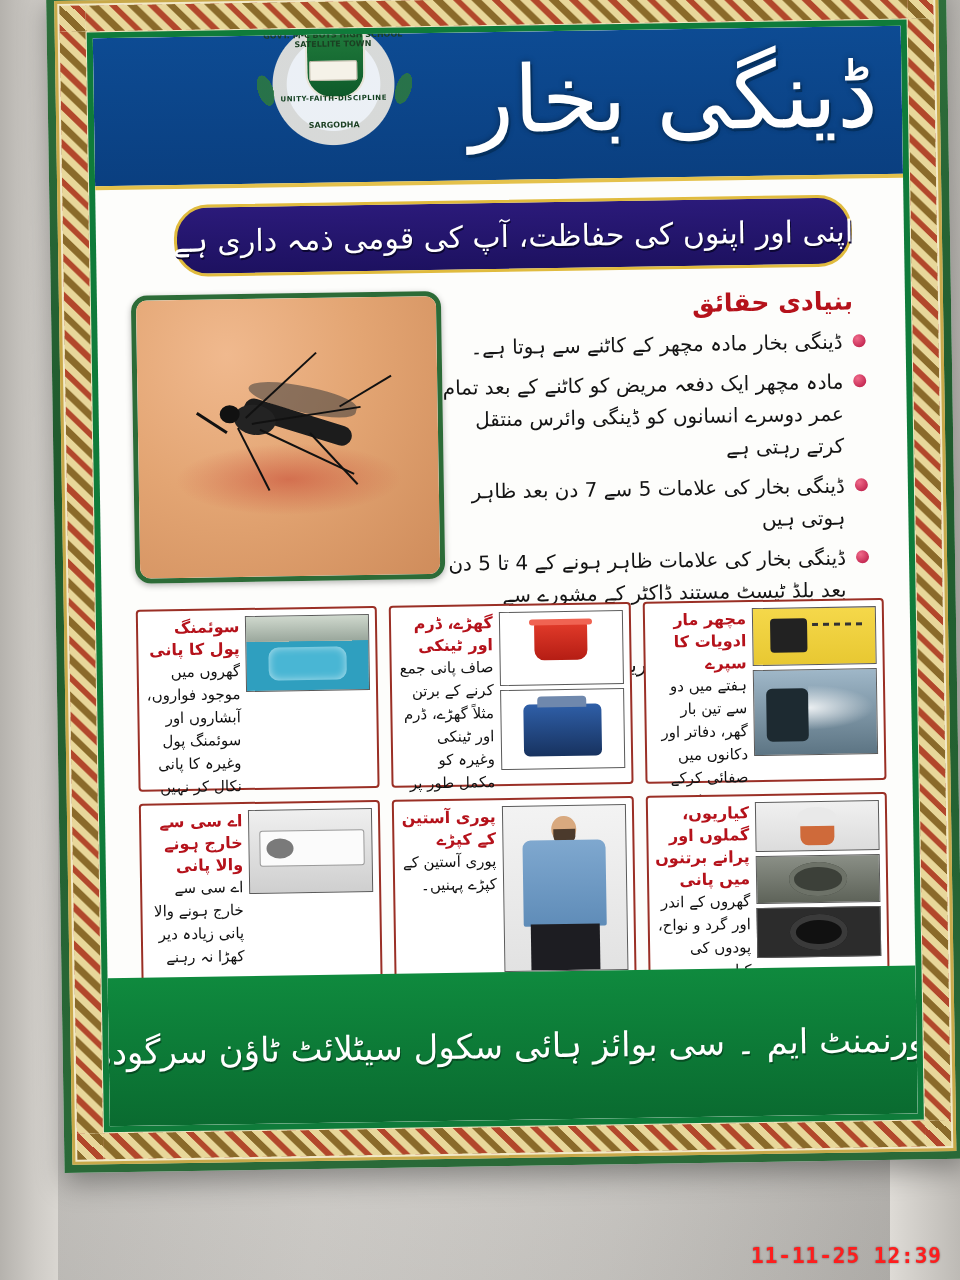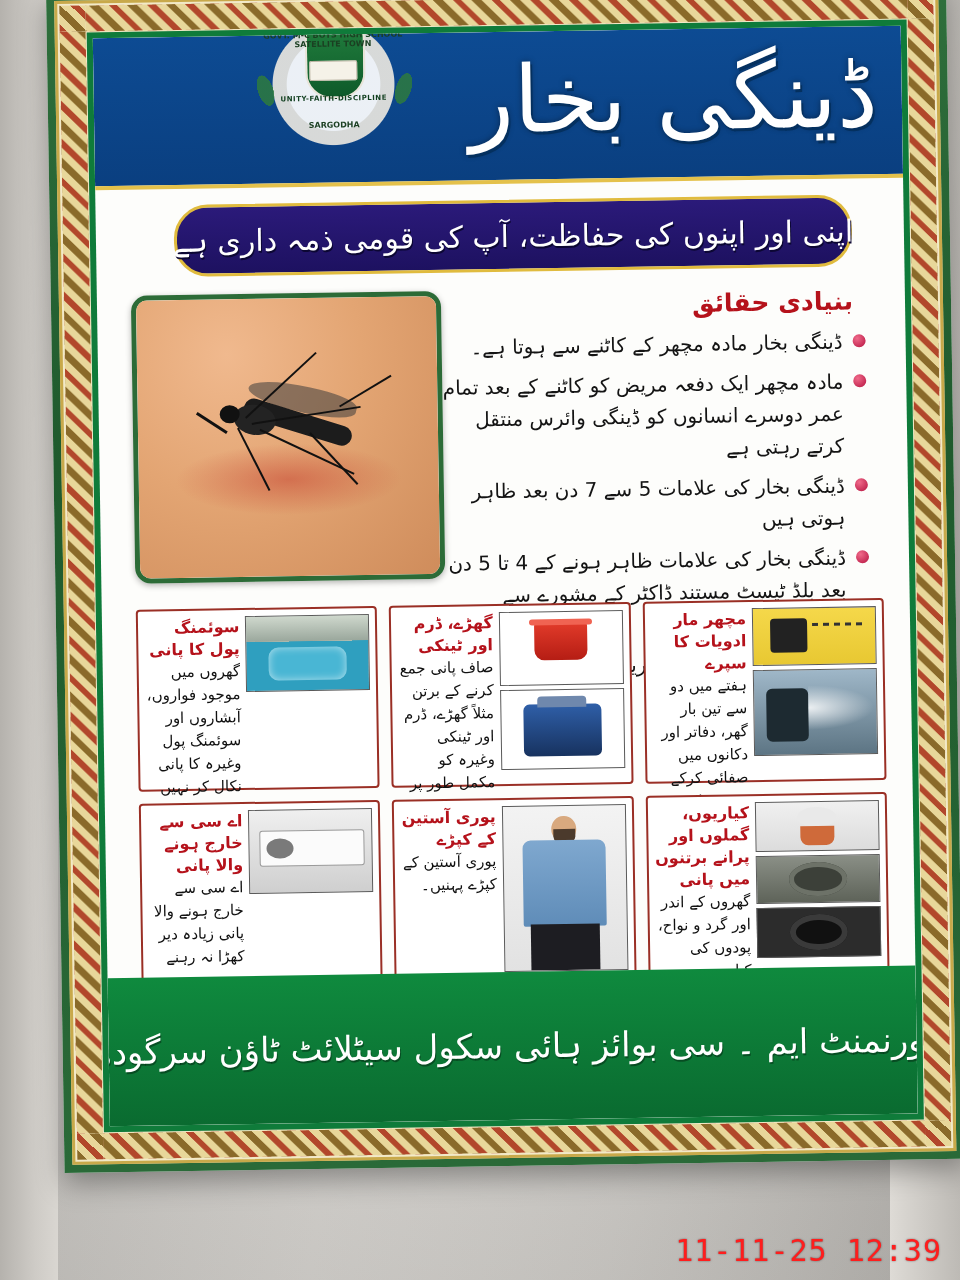--- a/index.html
+++ b/index.html
@@ -282,21 +282,21 @@
   }
   .footer span{
     color:#fff;font-size:34px;direction:rtl;white-space:nowrap;
     text-shadow:1px 2px 0 rgba(0,0,0,.35);
   }
 
   
   #timestamp{
     position:absolute;right:18px;bottom:12px;
     color:#ff1d1d;font-family:"DejaVu Sans Mono", monospace;
-    font-size:30px;font-weight:normal;letter-spacing:1px;
+    font-size:21px;font-weight:bold;letter-spacing:1px;
     text-shadow:0 0 2px rgba(0,0,0,.5);
   }
 </style>
 </head>
 <body>
 
 <div id="wall"></div>
 <div class="wall-edge"></div>
 <div class="wall-edge2"></div>
 

